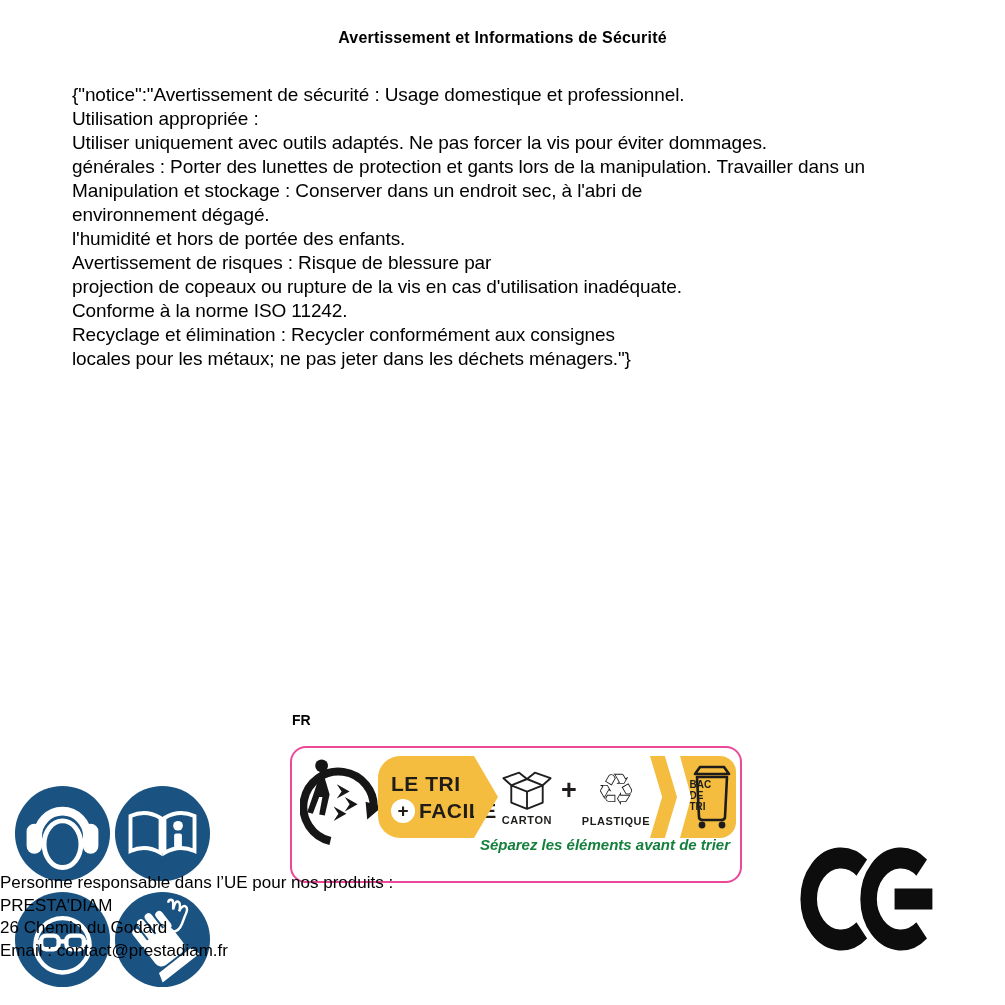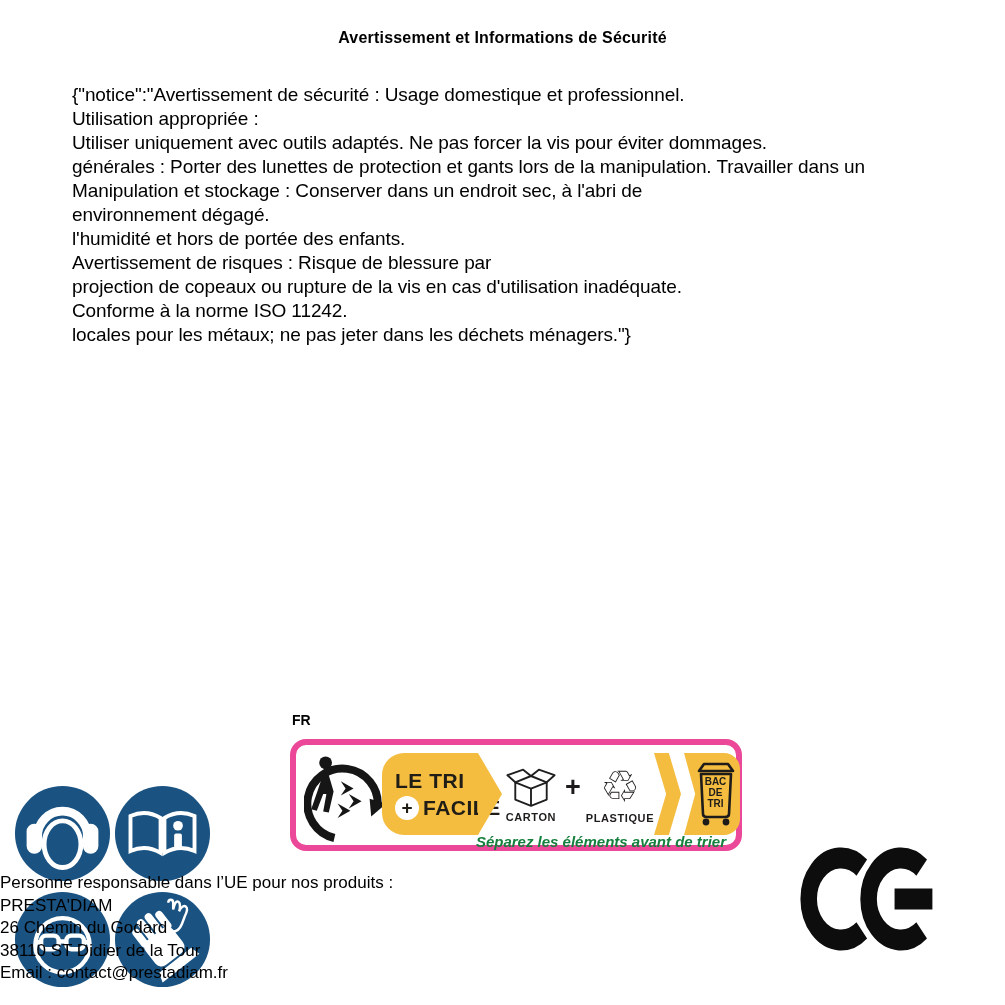--- a/index.html
+++ b/index.html
@@ -22,22 +22,22 @@
   .icons-grid {
     position:absolute; left:14px; top:785px;
     display:grid; grid-template-columns:97px 97px; grid-auto-rows:97px; gap:9px 3px;
   }
   .icons-grid svg { width:97px; height:97px; display:block; }
 
   
   .banner-wrap { position:absolute; left:267px; top:712px; width:452px;padding-left:23px; }
   .fr-label { font-size:14px; font-weight:bold; margin-left:2px; }
   .banner {
-    position:relative; margin-top:11px; width:452px; height:112px;
-    background:#fff; border:6px solid #ec4899; border-radius:16px;
+    position:relative; margin-top:18px; width:452px; height:137px;
+    background:#fff; border:2px solid #ec4899; border-radius:16px;
   }
   .triman { position:absolute; left:8px; top:8px; }
   .bubble {
     position:absolute; left:86px; top:8px; width:96px; height:82px;
     background:var(--yellow); border-radius:22px 0 0 22px;
     display:flex; flex-direction:column; justify-content:center;
     padding-left:13px; overflow:visible;
   }
   .bubble-chevron {
     position:absolute; left:182px; top:8px; width:24px; height:82px;
@@ -67,21 +67,21 @@
   .right-block {
     position:absolute; left:388px; top:8px; width:56px; height:82px;
     background:var(--yellow); border-radius:0 16px 16px 0;
     clip-path:polygon(0 0, 100% 0, 100% 100%, 0 100%, 20% 50%);
     display:flex; align-items:center; justify-content:center;
   }
   .bin { position:relative; width:44px; height:66px; margin-left:7px; }
   .bin svg { position:absolute; inset:0; }
   .bin-text {
     position:absolute; left:0; top:15px; width:100%;
-    text-align:center; font-size:10px; line-height:11px; font-weight:bold; color:#1d1c1a;
+    text-align:left; font-size:10px; line-height:11px; font-weight:bold; color:#1d1c1a;
   }
   .tagline {
     position:absolute; right:10px; top:88px;
     font-size:15px; font-style:italic; font-weight:bold; color:#15803d; white-space:nowrap;
   }
 
   .address {
     position:absolute; left:0; top:872px; width:100%;
     font-weight:normal; font-size:17px; line-height:22.5px;
   }
@@ -96,20 +96,21 @@
   <div class="ln">{"notice":"Avertissement de sécurité : Usage domestique et professionnel.</div>
   <div class="ln">Utilisation appropriée :</div>
   <div class="ln">Utiliser uniquement avec outils adaptés. Ne pas forcer la vis pour éviter dommages.</div>
   <div class="ln">générales : Porter des lunettes de protection et gants lors de la manipulation. Travailler dans un</div>
   <div class="ln">Manipulation et stockage : Conserver dans un endroit sec, à l'abri de</div>
   <div class="ln">environnement dégagé.</div>
   <div class="ln">l'humidité et hors de portée des enfants.</div>
   <div class="ln">Avertissement de risques : Risque de blessure par</div>
   <div class="ln">projection de copeaux ou rupture de la vis en cas d'utilisation inadéquate.</div>
   <div class="ln">Conforme à la norme ISO 11242.</div>
+  <div class="ln">Recyclage et élimination : Recycler conformément aux consignes</div>
   <div class="ln">locales pour les métaux; ne pas jeter dans les déchets ménagers."}</div>
 </div>
 
 <div class="icons-grid">
   <svg viewBox="0 0 100 100">
     <circle cx="50" cy="50" r="49" fill="#1a5382"></circle>
     <path d="M24 54 A26 27 0 0 1 76 54" fill="none" stroke="#fff" stroke-width="9"></path>
     <ellipse cx="50" cy="61" rx="19" ry="24" fill="none" stroke="#fff" stroke-width="5"></ellipse>
     <rect x="13" y="40" width="16" height="31" rx="8" fill="#fff"></rect>
     <rect x="71" y="40" width="16" height="31" rx="8" fill="#fff"></rect>
@@ -202,21 +203,20 @@
       </div>
     </div>
     <div class="tagline">Séparez les éléments avant de trier</div>
   </div>
 </div>
 
 <div class="address">
   <div>Personne responsable dans l’UE pour nos produits :</div>
   <div>PRESTA'DIAM</div>
   <div>26 Chemin du Godard</div>
-  <div>38110 ST Didier de la Tour</div>
   <div>Email : contact@prestadiam.fr</div>
 </div>
 
 <svg class="ce-mark" width="145" height="104" viewBox="0 0 184 104" preserveAspectRatio="none">
   <g fill="none" stroke="#0d0d0d" stroke-width="21">
     <path d="M78.4 20.6 A41 41 0 1 0 78.4 83.4"></path>
     <path d="M154.4 20.6 A41 41 0 1 0 154.4 83.4"></path>
     <line x1="120" y1="52" x2="168" y2="52"></line>
   </g>
 </svg>

